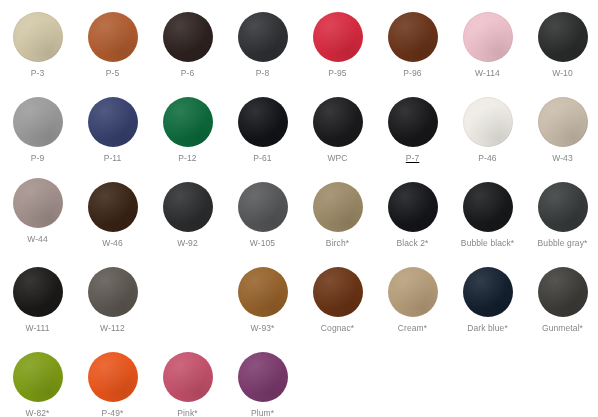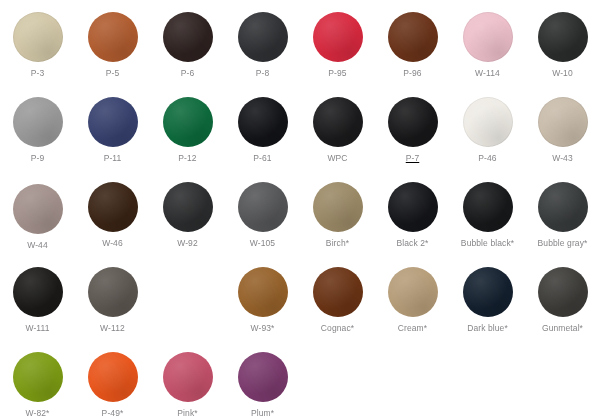--- a/index.html
+++ b/index.html
@@ -115,21 +115,21 @@
       <div class="swatch-label" style="color: rgb(134, 134, 138);">P-7</div>
     </div>
     <div class="swatch-cell" style="left: 450px; top: 97px;">
       <div class="swatch-disc light-edge" style="background-color: rgb(239, 236, 230);"></div>
       <div class="swatch-label" style="color: rgb(134, 134, 138);">P-46</div>
     </div>
     <div class="swatch-cell" style="left: 525px; top: 97px;">
       <div class="swatch-disc light-edge" style="background-color: rgb(201, 188, 171);"></div>
       <div class="swatch-label" style="color: rgb(134, 134, 138);">W-43</div>
     </div>
-    <div class="swatch-cell" style="left: 0px; top: 184px;">
+    <div class="swatch-cell" style="left: 0px; top: 178px;">
       <div class="swatch-disc" style="background-color: rgb(162, 144, 139);"></div>
       <div class="swatch-label" style="color: rgb(134, 134, 138);">W-44</div>
     </div>
     <div class="swatch-cell" style="left: 75px; top: 182px;">
       <div class="swatch-disc" style="background-color: rgb(58, 36, 21);"></div>
       <div class="swatch-label" style="color: rgb(134, 134, 138);">W-46</div>
     </div>
     <div class="swatch-cell" style="left: 150px; top: 182px;">
       <div class="swatch-disc" style="background-color: rgb(44, 45, 46);"></div>
       <div class="swatch-label" style="color: rgb(134, 134, 138);">W-92</div>

